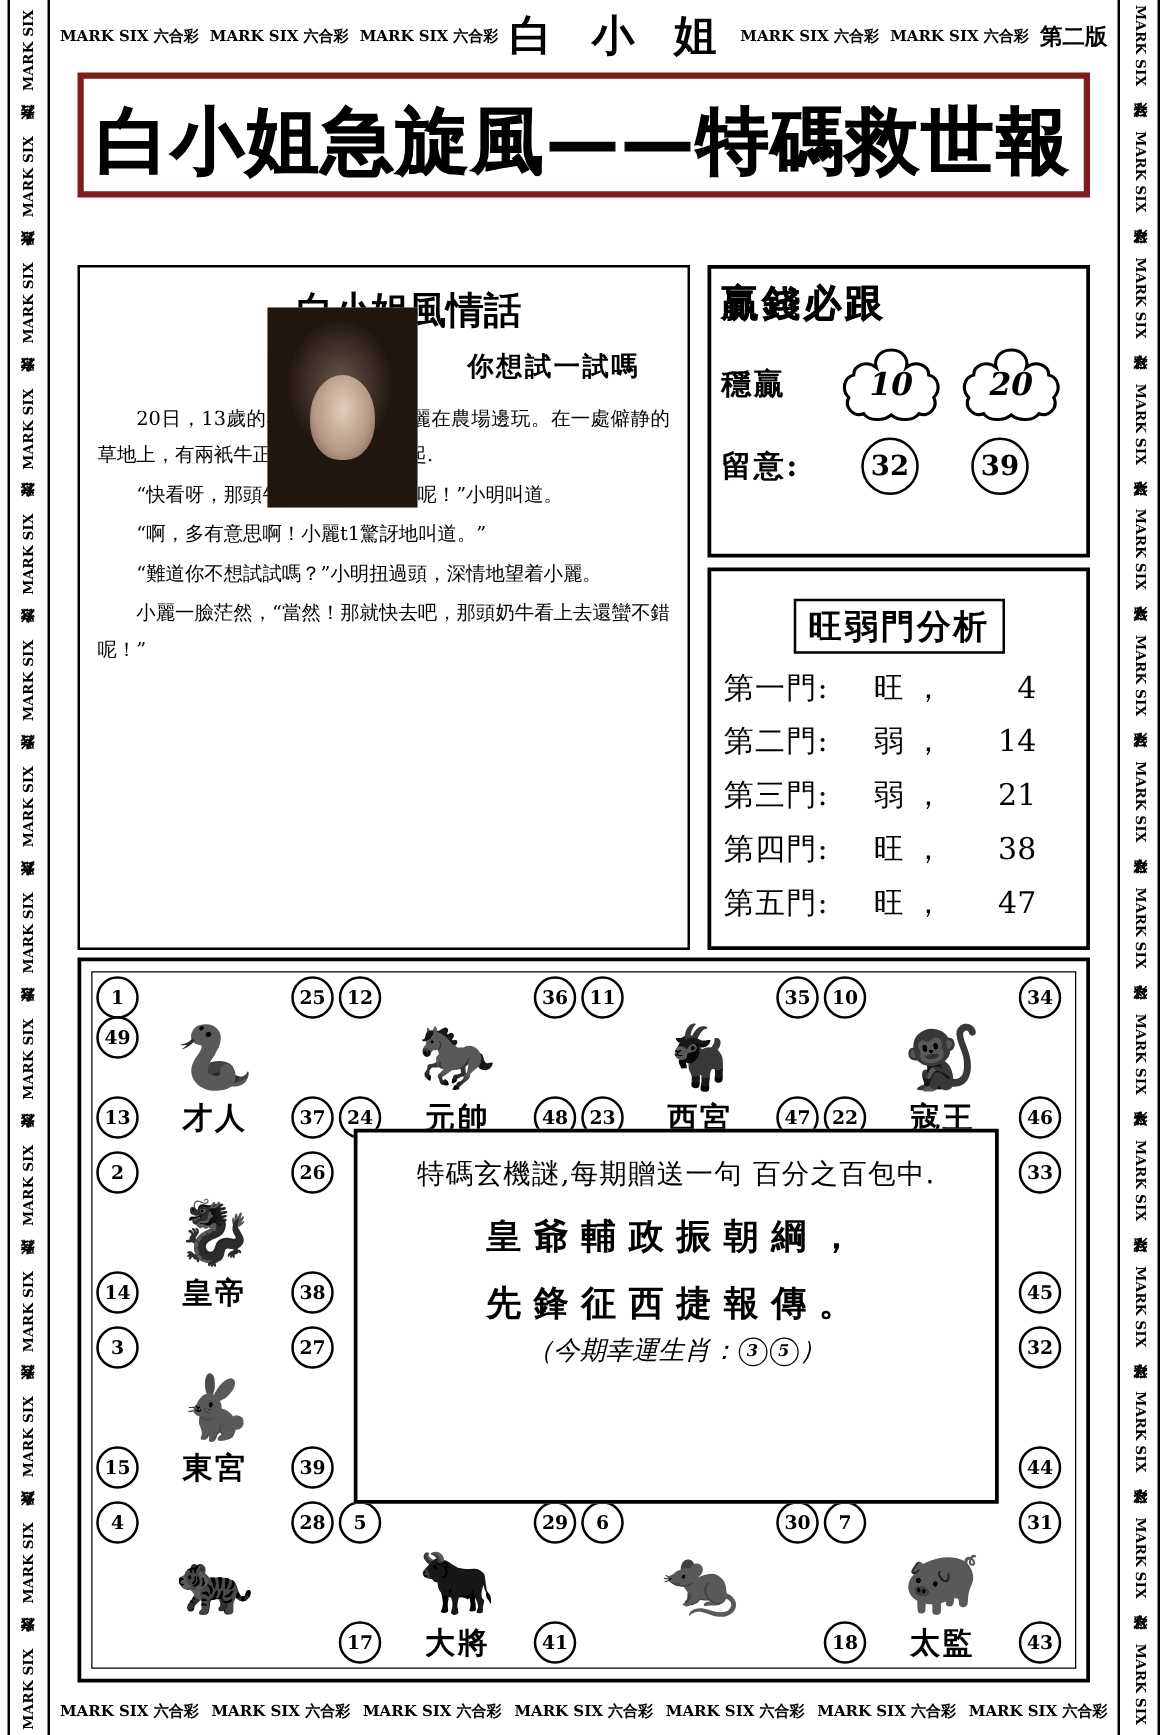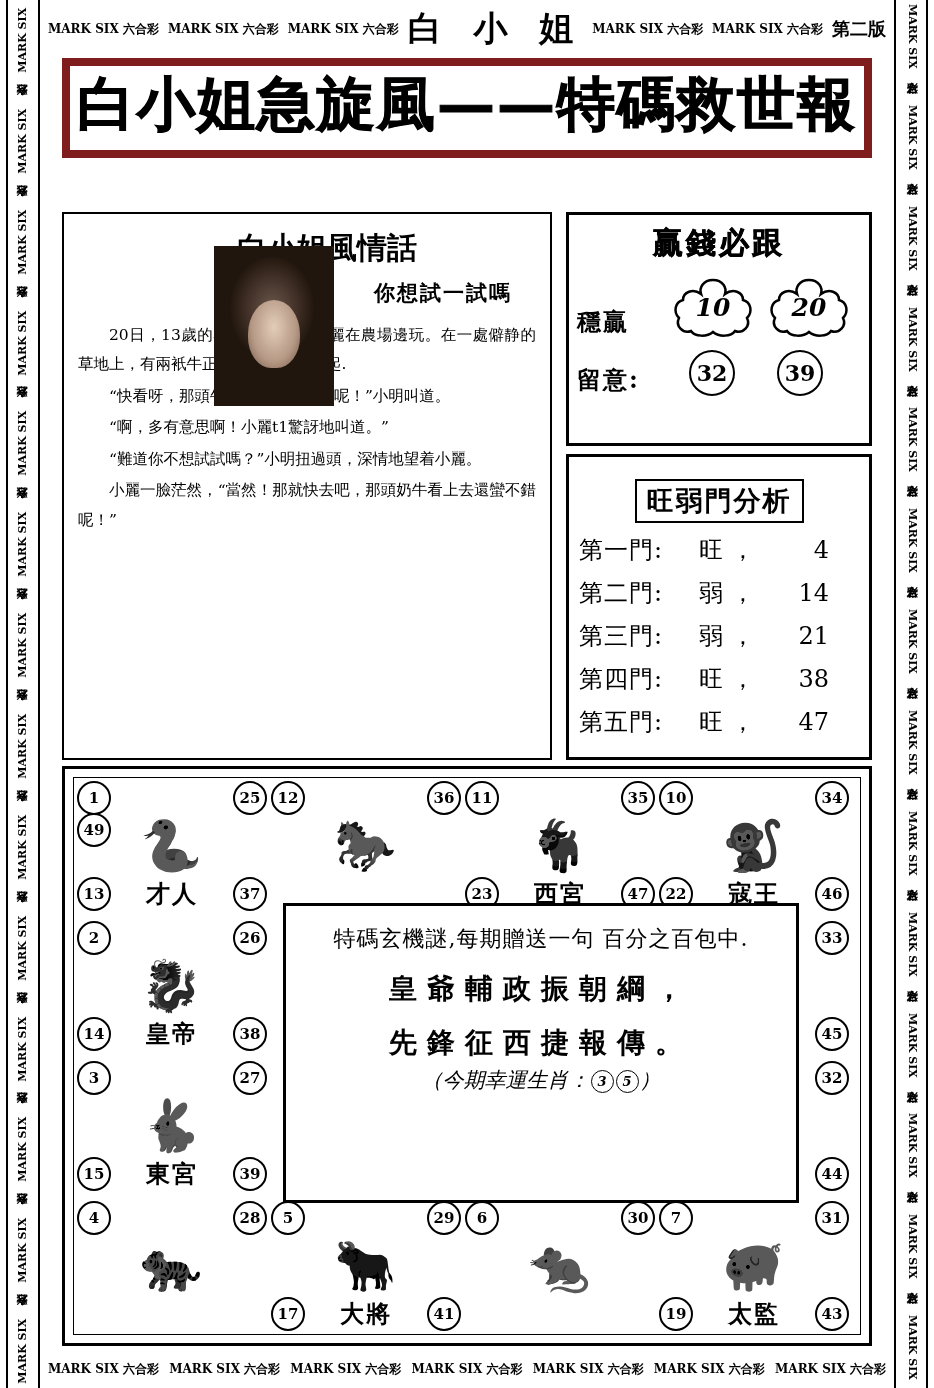--- a/index.html
+++ b/index.html
@@ -49,22 +49,22 @@
     font-family:"DejaVu Serif","Liberation Serif",serif;
   }
   .edition{
     font-size:18px;font-weight:bold;
     font-family:"DejaVu Serif","Liberation Serif",serif;
   }
 
   
   .masthead{
     position:absolute;left:62px;right:62px;top:58px;height:100px;
-    border:8px solid #7f1d1d;box-sizing:border-box;
-    display:flex;align-items:flex-start;justify-content:center;
+    border:5px solid #7f1d1d;box-sizing:border-box;
+    display:flex;align-items:flex-end;justify-content:center;
     background:#fff;
   }
   .masthead .mh{
     font-size:58px;font-weight:bold;letter-spacing:2px;
     font-family:"DejaVu Serif","Liberation Serif",serif;
     white-space:nowrap;
     -webkit-text-stroke:1px #000;
   }
 
   
@@ -102,26 +102,26 @@
   }
   .art-body p{margin:0 0 2px 0;text-indent:2em;}
 
   
   .winbox{
     position:absolute;left:566px;top:212px;width:306px;height:234px;
     border:3px solid #000;box-sizing:border-box;background:#fff;
     padding:6px 8px;
   }
   .win-title{
-    text-align:center;font-size:30px;font-weight:bold;letter-spacing:3px;
+    font-size:30px;font-weight:bold;letter-spacing:3px;
     font-family:"DejaVu Serif","Liberation Serif",serif;
     -webkit-text-stroke:0.6px #000;
     margin-top:2px;
   }
-  .win-row{display:flex;align-items:flex-end;margin-top:12px;}
+  .win-row{display:flex;align-items:center;margin-top:12px;}
   .win-label{
     font-size:24px;font-weight:bold;width:92px;text-align:left;
     font-family:"DejaVu Serif","Liberation Serif",serif;letter-spacing:2px;
   }
   .flower{
     width:88px;height:62px;position:relative;display:flex;
     align-items:center;justify-content:center;margin-right:8px;
   }
   .flower svg{position:absolute;inset:0;}
   .flower span{
@@ -360,20 +360,25 @@
             <span class="num">37</span>
           </div>
           <span class="num" style="position: absolute; left: 0px; top: 32px;">49</span>
         </div>
         <div class="zcell" style="left: 194px; top: 0px;">
           <div class="top-row">
             <span class="num">12</span>
             <span class="num">36</span>
           </div>
           <div class="animal">🐎</div>
+          <div class="bot-row">
+            <span class="num">24</span>
+            <span class="zname">元帥</span>
+            <span class="num">48</span>
+          </div>
         </div>
         <div class="zcell" style="left: 388px; top: 0px;">
           <div class="top-row">
             <span class="num">11</span>
             <span class="num">35</span>
           </div>
           <div class="animal">🐐</div>
           <div class="bot-row">
             <span class="num">23</span>
             <span class="zname">西宮</span>
@@ -466,21 +471,21 @@
           </div>
           <div class="animal">🐀</div>
         </div>
         <div class="zcell" style="left: 582px; top: 420px;">
           <div class="top-row">
             <span class="num">7</span>
             <span class="num">31</span>
           </div>
           <div class="animal">🐖</div>
           <div class="bot-row">
-            <span class="num">19</span>
+            <span class="num">18</span>
             <span class="zname">太監</span>
             <span class="num">43</span>
           </div>
         </div>
       </div>
 
     <div class="riddle">
       <div class="riddle-1">特碼玄機謎,每期贈送一句 百分之百包中.</div>
       <div class="riddle-2">皇爺輔政振朝綱，</div>
       <div class="riddle-3">先鋒征西捷報傳。</div>

